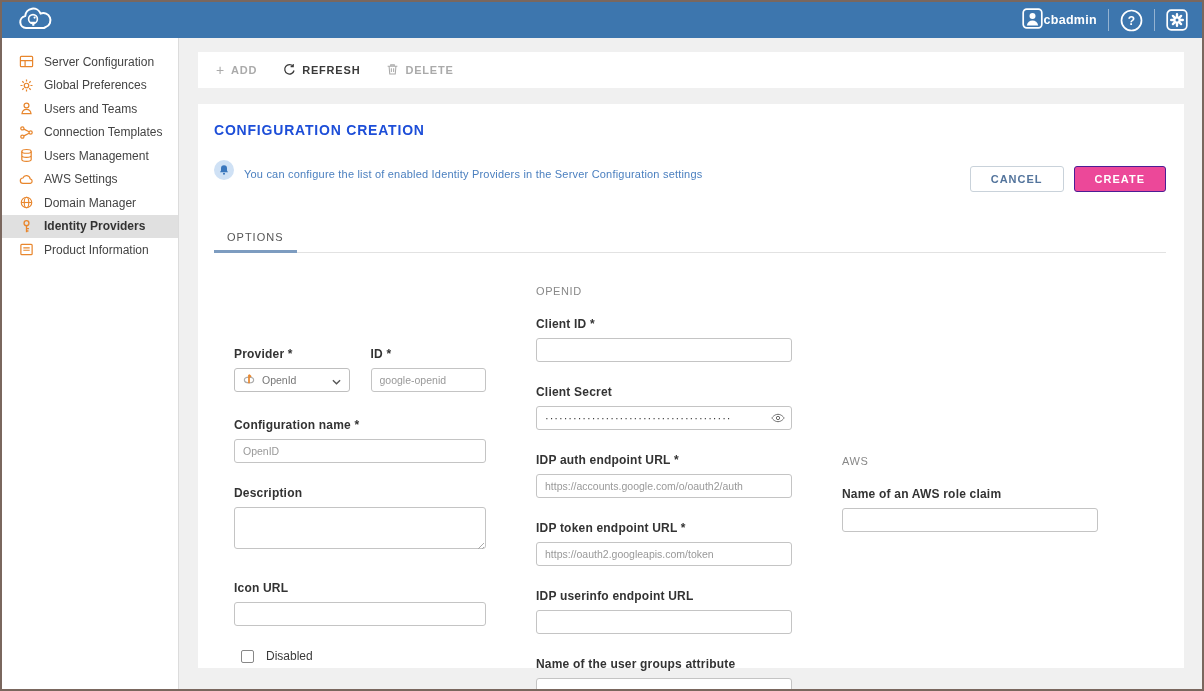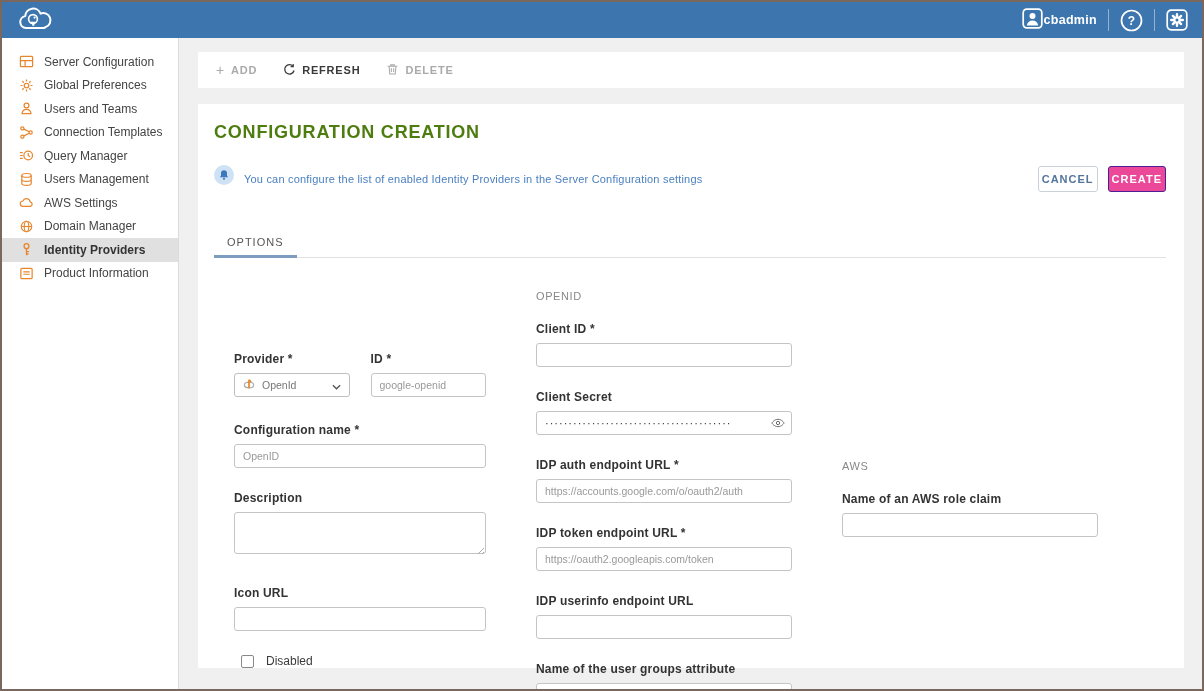--- a/index.html
+++ b/index.html
@@ -21,26 +21,26 @@
   .side-item .sicon { width:16px; height:16px; display:flex; align-items:center; justify-content:center; flex:0 0 16px; }
 
   
   .main { position:absolute; top:36px; left:178px; right:0; bottom:0; background:#f0f0f0; padding:14px 18px 21px 18px; }
   .toolbar { background:#fff; height:36px; display:flex; align-items:center; gap:26px; padding:0 18px; margin-bottom:16px; }
   .tool-btn { display:flex; align-items:center; gap:6px; font-size:11px; font-weight:700; letter-spacing:.8px; cursor:pointer; }
   .tool-btn.disabled { color:#aaa; cursor:default; }
   .tool-btn.enabled { color:#3a3a3a; }
 
   .panel { position:relative; background:#fff; height:564px; padding:18px 18px 0 16px; }
-  .panel-title { font-size:18px; font-weight:700; letter-spacing:.8px; color:#4d7c0f; }
+  .panel-title { font-size:14px; font-weight:700; letter-spacing:.8px; color:#1d4ed8; }
   .info-row { display:flex; align-items:flex-end; gap:10px; margin-top:22px; }
   .info-bubble { width:20px; height:20px; border-radius:50%; background:#cfe1f5; display:flex; align-items:center; justify-content:center; flex:0 0 20px; }
   .info-text { font-size:11px; color:#4a7fbf; letter-spacing:.2px; }
   .panel-actions { position:absolute; top:62px; right:18px; display:flex; gap:10px; }
-  .btn { font-size:11px; font-weight:700; letter-spacing:1px; border-radius:3px; padding:6px 3px; cursor:pointer; }
+  .btn { font-size:11px; font-weight:700; letter-spacing:1px; border-radius:3px; padding:6px 20px; cursor:pointer; }
   .btn-cancel { background:#fff; border:1px solid #c9d2da; color:#53749c; }
   .btn-create { background:#ec4899; border:1px solid #4c1d95; color:#fff; }
 
   .tabs { display:flex; margin-top:11px; border-bottom:1px solid #e2e2e2; }
   .tab { font-size:11px; letter-spacing:1px; color:#555; padding:6px 13px 7px; border-bottom:3px solid #7d9cc0; margin-bottom:-1px; cursor:pointer;margin-top:34px; }
 
   
   .form { display:flex; gap:50px; padding:32px 0 0 20px;align-items:center; }
   .col1 { width:252px; } .col2 { width:256px; } .col3 { width:256px; }
   .sec-head { font-size:11px; color:#888; letter-spacing:.6px; height:15px; margin-bottom:17px; }
@@ -142,30 +142,20 @@
     <div class="side-item">
       <span class="sicon">
         <svg width="15" height="15" viewBox="0 0 16 16" fill="none" stroke="#e8862d" stroke-width="1.3">
           <circle cx="3.6" cy="3.6" r="1.7"></circle>
             <circle cx="12.4" cy="8" r="1.7"></circle>
             <circle cx="3.6" cy="12.4" r="1.7"></circle>
           <path d="M5.2 4.4l5.6 2.8M5.2 11.6l5.6-2.8"></path>
         </svg>
       </span>
       <span>Connection Templates</span>
-    </div>
-    <div class="side-item">
-      <span class="sicon">
-        <svg width="15" height="15" viewBox="0 0 16 16" fill="none" stroke="#e8862d" stroke-width="1.3">
-          <path d="M1 5h3M1 8h3M1 11h3"></path>
-            <circle cx="9.8" cy="8" r="4.6"></circle>
-            <path d="M9.8 5.4V8l2 1.4"></path>
-        </svg>
-      </span>
-      <span>Query Manager</span>
     </div>
     <div class="side-item">
       <span class="sicon">
         <svg width="15" height="15" viewBox="0 0 16 16" fill="none" stroke="#e8862d" stroke-width="1.3">
           <ellipse cx="8" cy="3.6" rx="5" ry="2"></ellipse>
           <path d="M3 3.6v8.6c0 1.1 2.2 2 5 2s5-.9 5-2V3.6M3 8c0 1.1 2.2 2 5 2s5-.9 5-2"></path>
         </svg>
       </span>
       <span>Users Management</span>
     </div>

